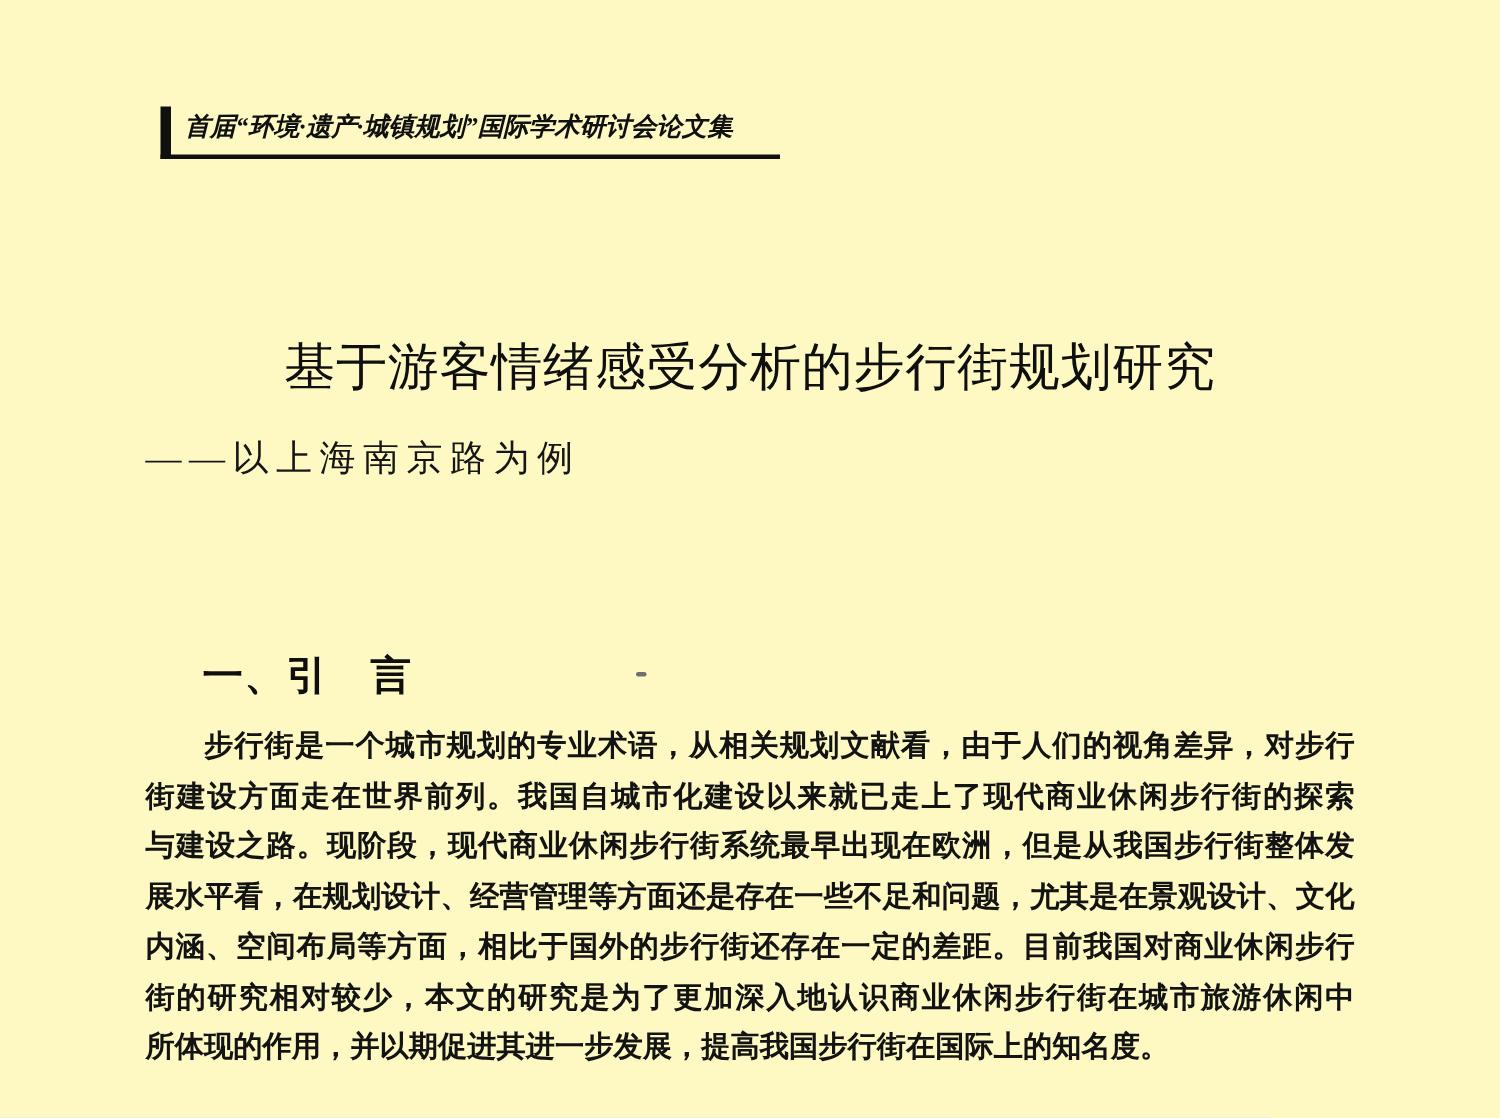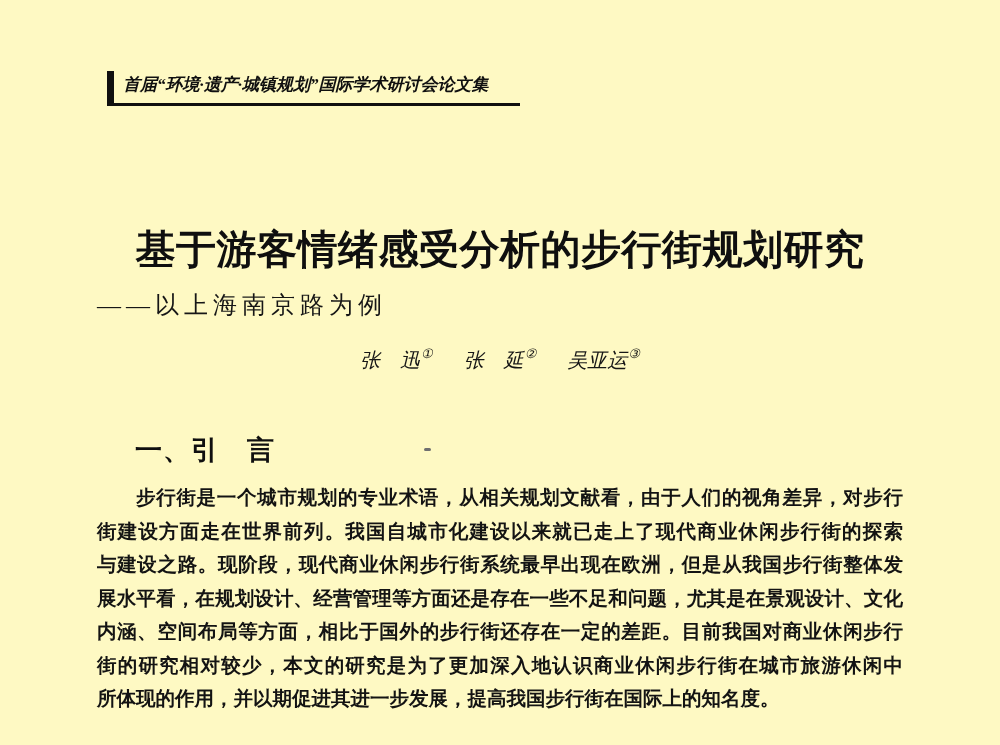--- a/index.html
+++ b/index.html
@@ -42,22 +42,22 @@
     letter-spacing: 0px;
     white-space: nowrap;
     color: #101010;
   }
 
   .content { position: absolute; left: 97px; width: 806px; }
 
   .paper-title {
     top: 222px;
     text-align: center;
-    font-size: 40px;
-    font-weight: bold;
+    font-size: 34px;
+    font-weight: normal;
     letter-spacing: 0.5px;
     white-space: nowrap;
     color: #0f0f0f;
   }
   .paper-subtitle {
     top: 289px;
     text-align: left;
     font-size: 24px;
     font-weight: 500;
     letter-spacing: 5px;
@@ -130,25 +130,20 @@
   <div class="running-header">
     <div class="bar"></div>
     <div class="header-text">首届“环境·遗产·城镇规划”国际学术研讨会论文集</div>
     <div class="rule"></div>
   </div>
 
   <div class="content paper-title">基于游客情绪感受分析的步行街规划研究</div>
 
   <div class="content paper-subtitle">——以上海南京路为例</div>
 
-  <div class="content authors-line">
-    <span class="author"><span>张　迅</span><span class="sup">①</span></span>
-    <span class="author"><span>张　延</span><span class="sup">②</span></span>
-    <span class="author"><span>吴亚运</span><span class="sup">③</span></span>
-  </div>
 
   <div class="section-heading">一、引　言</div>
 
   <div class="stray-mark"></div>
 
   <div class="body-text">
     <div class="line first">步行街是一个城市规划的专业术语，从相关规划文献看，由于人们的视角差异，对步行</div>
     <div class="line">街建设方面走在世界前列。我国自城市化建设以来就已走上了现代商业休闲步行街的探索</div>
     <div class="line">与建设之路。现阶段，现代商业休闲步行街系统最早出现在欧洲，但是从我国步行街整体发</div>
     <div class="line">展水平看，在规划设计、经营管理等方面还是存在一些不足和问题，尤其是在景观设计、文化</div>

